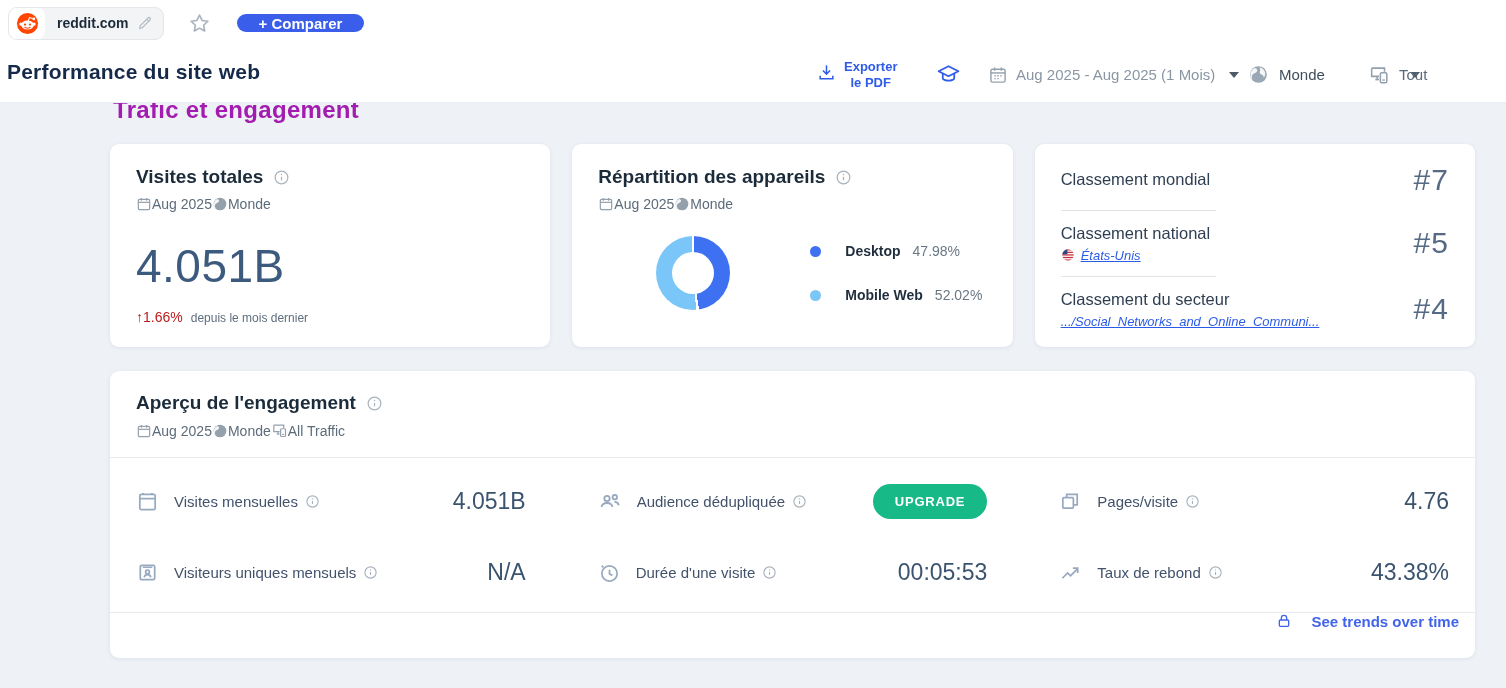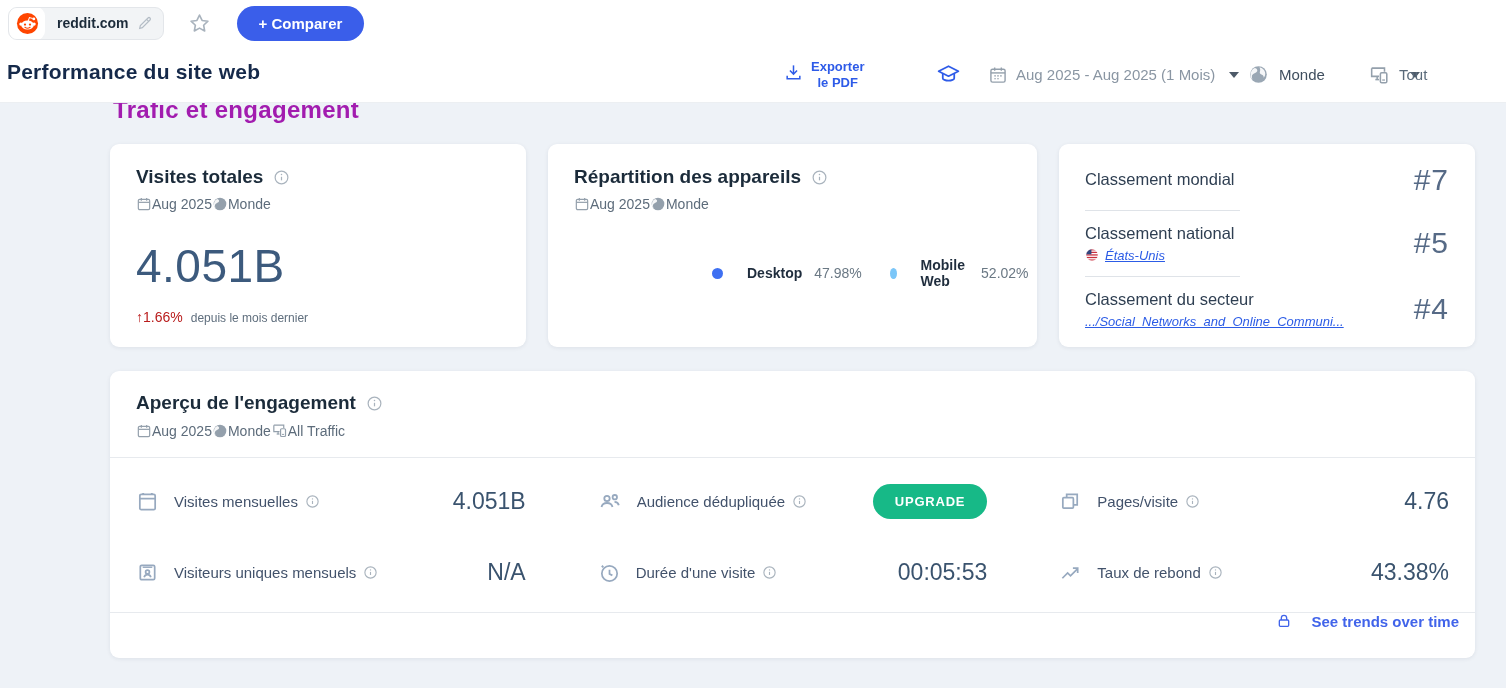--- a/index.html
+++ b/index.html
@@ -6,27 +6,27 @@
   html,body { width:1506px; height:688px; overflow:hidden; }
   body { background:#eef2f7; font-family:"Liberation Sans", sans-serif; color:#1b2b3a; }
 
   
   .topbar { height:46px; background:#fff; display:flex; align-items:center; padding-left:8px; position:relative; z-index:3; }
   .site-chip { display:flex; align-items:center; height:33px; background:#f2f4f6; border:1px solid #e3e6ea; border-radius:9px; overflow:hidden; cursor:pointer; }
   .site-chip .icon-box { width:36px; height:33px; background:#fff; border-radius:9px; display:flex; align-items:center; justify-content:center; }
   .site-chip .domain { font-size:14px; font-weight:700; color:#1c2b3a; padding:0 8px 0 12px; }
   .site-chip .pencil { padding-right:10px; display:flex; color:#b4bdc6; }
   .star-btn { margin-left:24px; display:flex; color:#a9b3bd; cursor:pointer; }
-  .compare-btn { margin-left:26px; height:35px; padding:0 22px; border:none; border-radius:18px; background:#3a5eea; color:#fff; font-size:15px; font-weight:700; font-family:"Liberation Sans",sans-serif; display:flex; align-items:center; gap:7px; cursor:pointer; }
+  .compare-btn { margin-left:26px; height:18px; padding:0 22px; border:none; border-radius:18px; background:#3a5eea; color:#fff; font-size:15px; font-weight:700; font-family:"Liberation Sans",sans-serif; display:flex; align-items:center; gap:7px; cursor:pointer; }
 
   
   .page-header { height:57px; background:#fff; border-bottom:1px solid #eceff2; position:relative; z-index:2; }
   .page-title { position:absolute; left:7px; top:14px; font-size:21px; font-weight:700; color:#15294a; letter-spacing:.2px; }
   .hgroup { position:absolute; top:0; height:57px; display:flex; align-items:center; white-space:nowrap; }
-  .export-group { left:784px; color:#2e5be8; gap:8px; cursor:pointer; }
+  .export-group { left:817px; color:#2e5be8; gap:8px; cursor:pointer; }
   .export-label { font-size:13px; font-weight:700; line-height:1.18; text-align:center; }
   .academy-group { left:936px; color:#2e5be8; cursor:pointer; }
   .date-group { left:988px; color:#8a96a3; gap:8px; cursor:pointer; }
   .date-text { font-size:15px; }
   .caret { width:0; height:0; border-left:5px solid transparent; border-right:5px solid transparent; border-top:6px solid #4d5a68; margin-left:6px; }
   .geo-group { left:1248px; width:172px; gap:10px; cursor:pointer; }
   .geo-text { font-size:15px; color:#3f4e5e; flex:1; }
   .traffic-group { left:1368px; gap:9px; color:#5a6a7a; cursor:pointer; }
   .traffic-text { font-size:15px; }
 
@@ -45,21 +45,21 @@
   .big-number { margin-top:27px; font-size:46px; font-weight:400; color:#3c5a7d; letter-spacing:.5px; }
   .change-row { margin-top:16px; display:flex; align-items:baseline; gap:8px; }
   .change-up { color:#b91c1c; font-size:14px; }
   .change-note { color:#5f6e7d; font-size:12px; }
 
   
   .devices-body { display:flex; align-items:center; margin-top:24px; }
   .donut { width:74px; height:74px; border-radius:50%; margin-left:58px; position:relative;
            background:conic-gradient(from 0deg, #ffffff 0deg 2deg, #3e70f2 2deg 170.5deg, #ffffff 170.5deg 175deg, #7bc6f8 175deg 358deg, #ffffff 358deg 360deg); }
   .donut::after { content:""; position:absolute; inset:16px; background:#fff; border-radius:50%; }
-  .legend { margin-left:80px; display:flex; gap:28px; }
+  .legend { margin-left:80px; display:flex; flex-direction:column; gap:28px; }
   .legend-row { display:flex; align-items:center; }
   .legend-dot { width:11px; height:11px; border-radius:50%; margin-right:24px; }
   .legend-label { font-size:14px; font-weight:700; color:#1f2d3d; }
   .legend-value { font-size:14px; color:#6a7884; margin-left:12px; }
 
   
   .rank-card { padding:14px 26px; display:flex; flex-direction:column; justify-content:center; }
   .rank-row { display:flex; align-items:center; justify-content:space-between; padding:11px 0; }
   .rank-label { font-size:16.5px; color:#2f3f52; }
   .rank-link-row { margin-top:5px; display:flex; align-items:center; gap:6px; }

